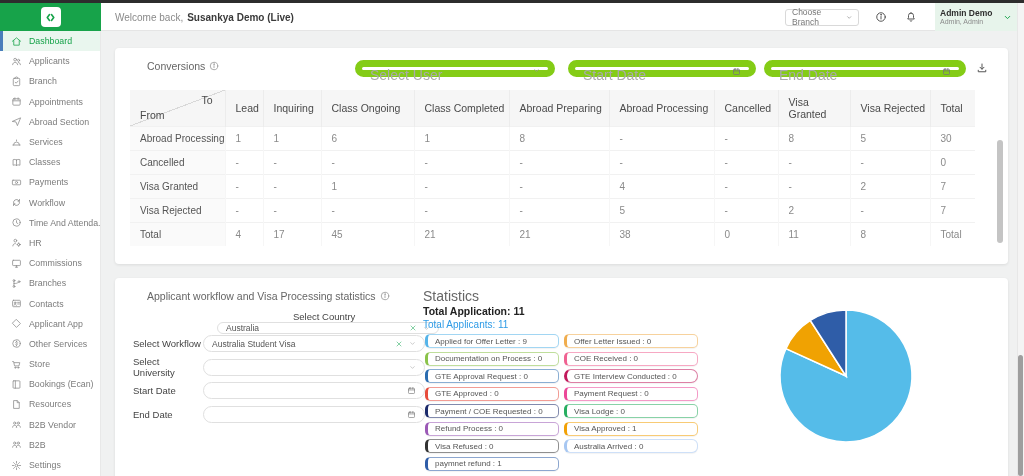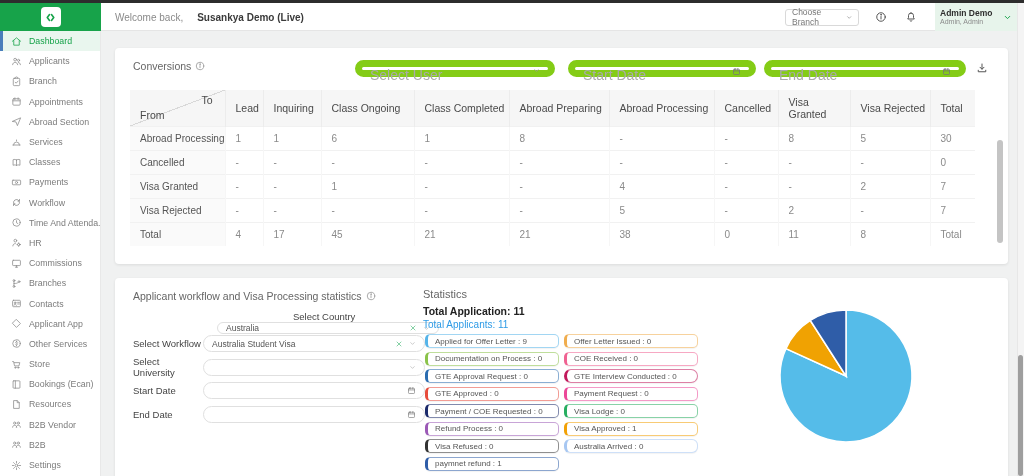--- a/index.html
+++ b/index.html
@@ -10,21 +10,21 @@
 
   
   .header { position:absolute; top:3px; left:0; width:1024px; height:28px; background:#fff;
     border-bottom:1px solid #e5e5e5; z-index:50; }
   .logo-block { position:absolute; left:0; top:0; width:101px; height:28px; background:#17A34A;
     display:flex; align-items:center; justify-content:center; }
   .logo-badge { width:20px; height:20px; background:#fff; border-radius:4px; color:#17A34A;
     display:flex; align-items:center; justify-content:center; }
   .logo-badge svg { width:13px; height:13px; }
   .welcome { position:absolute; left:115px; top:0; height:28px; display:flex; align-items:center;
-    gap:14px; font-size:10px; color:#8a8a8a; }
+    gap:4px; font-size:10px; color:#8a8a8a; }
   .welcome b { color:#3a3a3a; }
   .header-right { position:absolute; right:7px; top:0; height:28px; display:flex; align-items:center; }
   .choose-branch { width:74px; height:17px; border:1px solid #d9d9d9; border-radius:3px; background:#fff;
     display:flex; align-items:center; justify-content:space-between; padding:0 6px; color:#777;
     font-size:8.5px; margin-right:16px; cursor:pointer; }
   .choose-branch svg { width:7px; height:7px; color:#888; }
   .hdr-ic { width:12px; height:12px; color:#444; margin-right:18px; cursor:pointer; }
   .admin-box { width:82px; height:28px; background:#e7f4eb; display:flex; align-items:center;
     padding:0 5px; cursor:pointer; }
   .admin-texts { flex:1; overflow:hidden; }
@@ -42,21 +42,21 @@
   .side-item.active .ic { color:#17A34A; }
   .side-item.active::before { content:""; position:absolute; left:0; top:0; bottom:0; width:3px; background:#4a7ebb; }
   .side-chev { width:8px; height:8px; margin-left:auto; margin-right:7px; color:#999; flex:none; }
 
   
   .main { position:absolute; left:101px; top:31px; width:916px; height:445px; overflow:hidden; }
   .card { position:absolute; background:#fff; border-radius:4px; box-shadow:0 1px 3px rgba(0,0,0,.09); }
   .card1 { left:14px; top:17px; width:893px; height:216px; }
   .card2 { left:14px; top:247px; width:893px; height:242px; }
 
-  .sec-title { position:absolute; left:18px; top:12px; display:flex; align-items:center; gap:4px;
+  .sec-title { position:absolute; left:32px; top:12px; display:flex; align-items:center; gap:4px;
     font-size:10.5px; color:#666; }
   .i-ic { width:10px; height:10px; color:#9a9a9a; }
 
   .ctl { position:absolute; height:17px; border:7px solid #84cc16; border-radius:9px; background:#fff;
     display:flex; align-items:flex-start; padding:0 8px; font-size:14px; color:#aaa; cursor:pointer; }
   .ctl .caret { margin-left:auto; width:7px; height:7px; color:#999; flex:none; }
   .ctl .cal { margin-left:auto; width:9px; height:9px; color:#777; flex:none; }
   .select-user { left:240px; top:12px; width:200px; }
   .start-date  { left:453px; top:12px; width:188px; }
   .end-date    { left:649px; top:12px; width:202px; }
@@ -82,21 +82,21 @@
   
   .f-row { position:absolute; left:18px; width:390px; height:18px; display:flex; align-items:center; }
   .f-label { width:70px; font-size:9.5px; color:#444; flex:none; }
   .f-ctl { width:222px; height:17px; border:1px solid #e0e0e0; border-radius:9px; background:#fff;
     display:flex; align-items:center; padding:0 8px; font-size:8.5px; color:#555; cursor:pointer; }
   .f-ctl .clear-x { margin-left:auto; width:8px; height:8px; color:#27ae60; flex:none; cursor:pointer; }
   .f-ctl .caret { width:7px; height:7px; color:#999; margin-left:6px; flex:none; }
   .f-ctl .caret.alone, .f-ctl .cal { margin-left:auto; }
   .f-ctl .cal { width:9px; height:9px; color:#777; flex:none; }
 
-  .stats-head   { position:absolute; left:308px; top:10px; font-size:11px; color:#666; }
+  .stats-head   { position:absolute; left:308px; top:10px; font-size:14px; color:#666; }
   .stats-total1 { position:absolute; left:308px; top:27px; font-size:10.5px; font-weight:bold; color:#222; }
   .stats-total2 { position:absolute; left:308px; top:41px; font-size:10px; color:#2e9be6; }
   .chips-col { position:absolute; top:56px; width:134px; }
   .chips-left  { left:310px; }
   .chips-right { left:449px; }
   .chip { height:14px; margin-bottom:3.5px; border-radius:5px; background:#fff; display:flex;
     align-items:center; padding-left:7px; font-size:8px; color:#555; border:1px solid;
     border-left-width:3px; box-shadow:0 1px 1px rgba(0,0,0,.05); white-space:nowrap; overflow:hidden; }
 
   .pie-box { position:absolute; left:656px; top:23px; width:150px; height:150px; }

